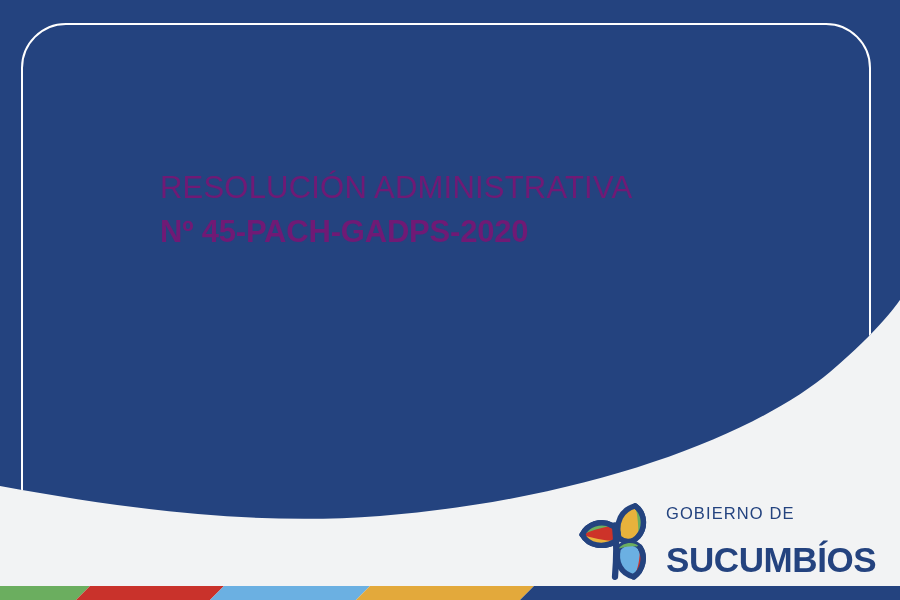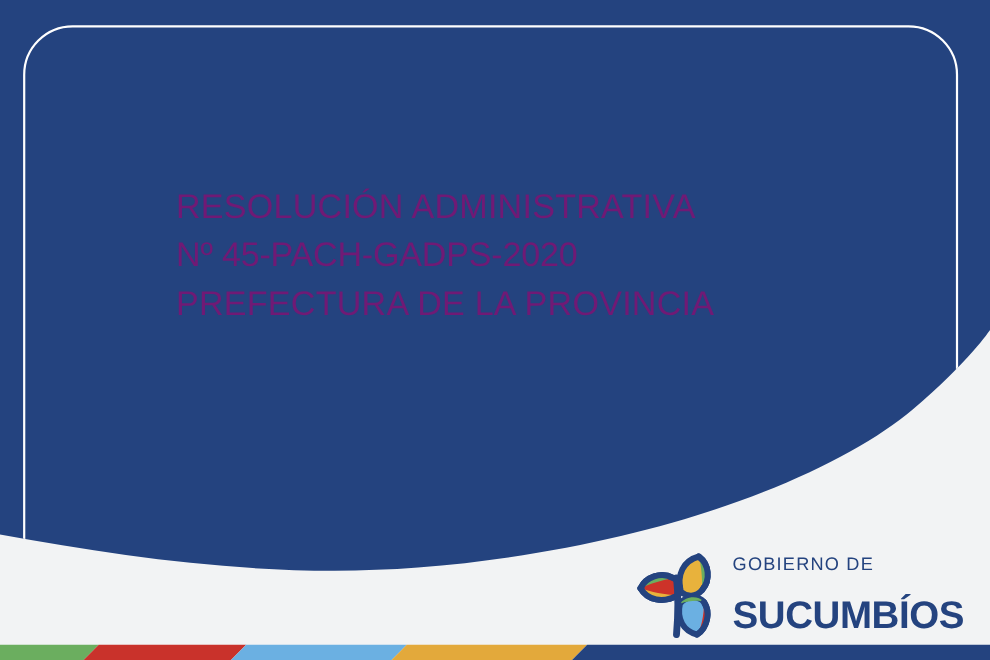--- a/index.html
+++ b/index.html
@@ -27,21 +27,21 @@
     white-space:nowrap;
   }
   .t-reg{
     font-size:31px;
     line-height:44px;
     font-weight:400;
   }
   .t-bold{
     font-size:31px;
     line-height:44px;
-    font-weight:400;
+    font-weight:700;
     letter-spacing:-0.2px;
   }
 
   
   .logo{
     position:absolute;
     left:576px;
     top:500px;
     width:300px;
     height:82px;
@@ -95,21 +95,20 @@
              C250,526 120,508 0,486 Z" fill="#24437F"></path>
 
     <g clip-path="url(#panelClip)">
       <rect x="22" y="24" width="848" height="560" rx="44" ry="44" fill="none" stroke="#ffffff" stroke-width="2"></rect>
     </g>
   </svg>
 
   <div class="title-block">
     <div class="t-line t-reg">RESOLUCIÓN ADMINISTRATIVA</div>
     <div class="t-line t-bold">Nº 45-PACH-GADPS-2020</div>
-    <div class="t-line t-reg">PREFECTURA DE LA PROVINCIA</div>
   </div>
 
   <div class="logo">
 
     <svg class="logo-mark" viewBox="0 0 100 100">
       <g stroke="#24437F" stroke-width="7" stroke-linejoin="round" stroke-linecap="round">
 
         <path d="M55,46 C50,26 58,10 76,5 C88,14 90,32 80,44 C72,53 62,52 55,46 Z" fill="#E8B23C"></path>
 
         <path d="M76,5 C88,14 90,32 80,44 C80,30 79,16 76,5 Z" fill="#6BAE5F" stroke="none"></path>

